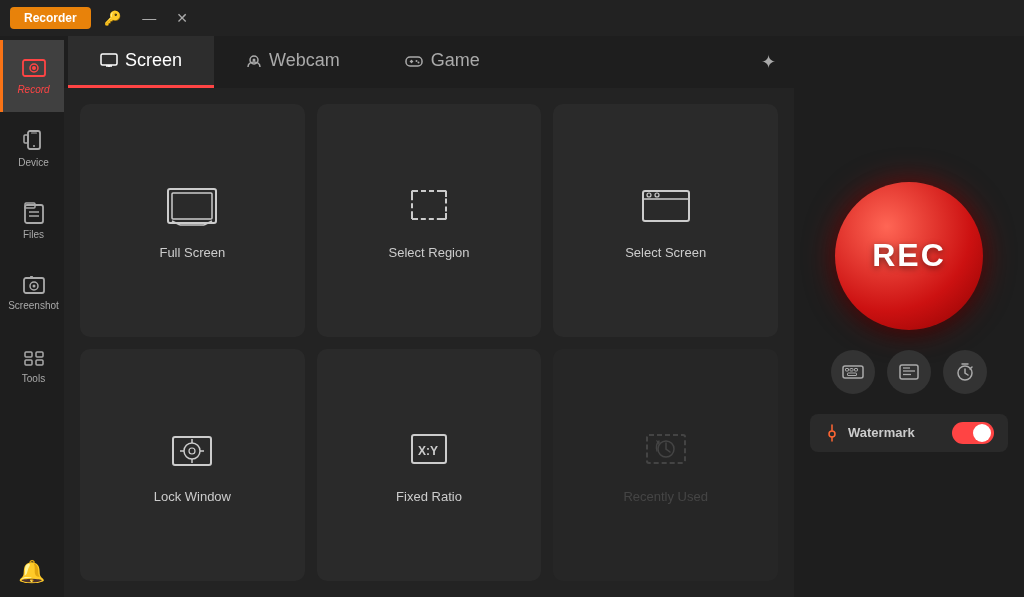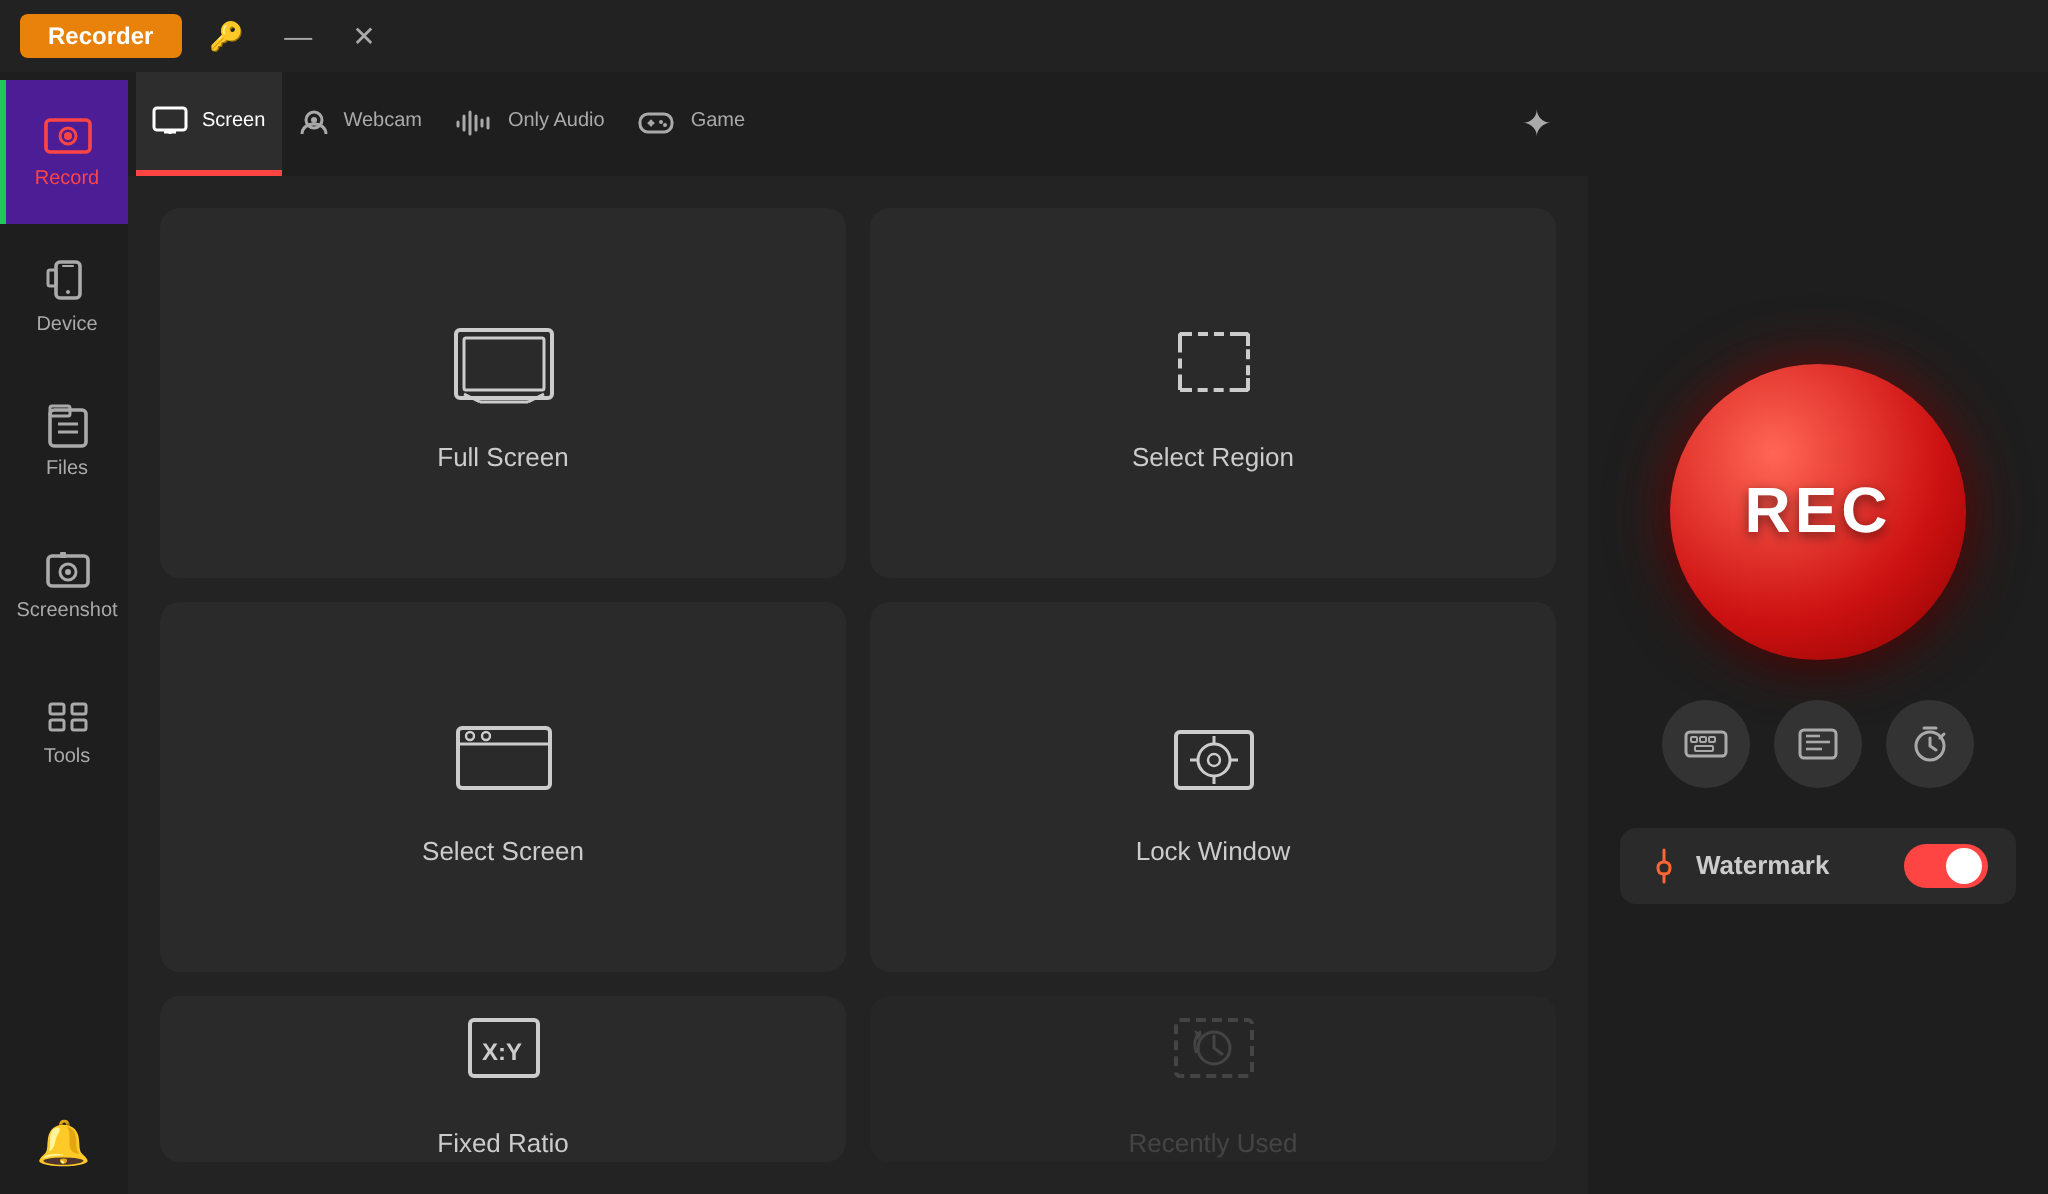--- a/index.html
+++ b/index.html
@@ -99,22 +99,23 @@
       width: 64px;
       height: 72px;
       cursor: pointer;
       color: #aaaaaa;
       font-size: 10px;
       gap: 4px;
       border-left: 3px solid transparent;
     }
     .sidebar-item.active {
       color: #ff4444;
-      border-left: 3px solid #22c55e;
-      background: #4c1d95;
+      border-left: 3px solid #f97316;
+      background: #404040;
+      font-style: italic;
     }
     .sidebar-icon {
       font-size: 22px;
       line-height: 1;
     }
     .sidebar-label {
       font-size: 10px;
       text-align: center;
     }
     .sidebar-spacer { flex: 1; }
@@ -144,24 +145,24 @@
       background: #1e1e1e;
       height: 52px;
       align-items: stretch;
       flex-shrink: 0;
       padding-left: 4px;
     }
     .tab-item {
       display: flex;
       align-items: center;
       gap: 7px;
-      padding: 0 8px;
+      padding: 0 32px;
       cursor: pointer;
       color: #aaaaaa;
-      font-size: 10px;
+      font-size: 18px;
       border-bottom: 3px solid transparent;
       white-space: nowrap;
     }
     .tab-item.active {
       background: #2d2d2d;
       color: #ffffff;
       border-bottom: 3px solid #ff4444;
     }
     .tab-icon {
       font-size: 16px;
@@ -172,21 +173,21 @@
       display: flex;
       align-items: center;
       color: #aaaaaa;
       font-size: 18px;
       cursor: pointer;
     }
 
     
     .recording-grid {
       display: grid;
-      grid-template-columns: repeat(2, 1fr);
+      grid-template-columns: repeat(3, 1fr);
       grid-template-rows: repeat(2, 1fr);
       gap: 12px;
       padding: 16px;
       flex: 1;
     }
     .grid-card {
       background: #2a2a2a;
       border-radius: 10px;
       display: flex;
       flex-direction: column;
@@ -414,33 +415,20 @@
           <svg width="16" height="16" viewBox="0 0 16 16" fill="none">
             <circle cx="8" cy="7" r="4" stroke="#aaaaaa" stroke-width="1.5" fill="none"></circle>
             <circle cx="8" cy="7" r="1.5" fill="#aaaaaa"></circle>
             <path d="M2 14c0-3 2.5-5 6-5s6 2 6 5" stroke="#aaaaaa" stroke-width="1.5" fill="none"></path>
           </svg>
         </span>
         <span>Webcam</span>
       </div>
       <div class="tab-item">
         <span class="tab-icon">
-          <svg width="20" height="14" viewBox="0 0 20 14" fill="none">
-            <line x1="2" y1="7" x2="2" y2="9" stroke="#aaaaaa" stroke-width="1.5" stroke-linecap="round"></line>
-            <line x1="5" y1="4" x2="5" y2="11" stroke="#aaaaaa" stroke-width="1.5" stroke-linecap="round"></line>
-            <line x1="8" y1="2" x2="8" y2="13" stroke="#aaaaaa" stroke-width="1.5" stroke-linecap="round"></line>
-            <line x1="11" y1="4" x2="11" y2="11" stroke="#aaaaaa" stroke-width="1.5" stroke-linecap="round"></line>
-            <line x1="14" y1="6" x2="14" y2="9" stroke="#aaaaaa" stroke-width="1.5" stroke-linecap="round"></line>
-            <line x1="17" y1="5" x2="17" y2="10" stroke="#aaaaaa" stroke-width="1.5" stroke-linecap="round"></line>
-          </svg>
-        </span>
-        <span>Only Audio</span>
-      </div>
-      <div class="tab-item">
-        <span class="tab-icon">
           <svg width="20" height="16" viewBox="0 0 20 16" fill="none">
             <rect x="2" y="4" width="16" height="9" rx="4" stroke="#aaaaaa" stroke-width="1.5" fill="none"></rect>
             <line x1="6.5" y1="8.5" x2="8.5" y2="8.5" stroke="#aaaaaa" stroke-width="1.5" stroke-linecap="round"></line>
             <line x1="7.5" y1="7.5" x2="7.5" y2="9.5" stroke="#aaaaaa" stroke-width="1.5" stroke-linecap="round"></line>
             <circle cx="12.5" cy="8" r="1" fill="#aaaaaa"></circle>
             <circle cx="14.5" cy="9.5" r="1" fill="#aaaaaa"></circle>
           </svg>
         </span>
         <span>Game</span>
       </div>

